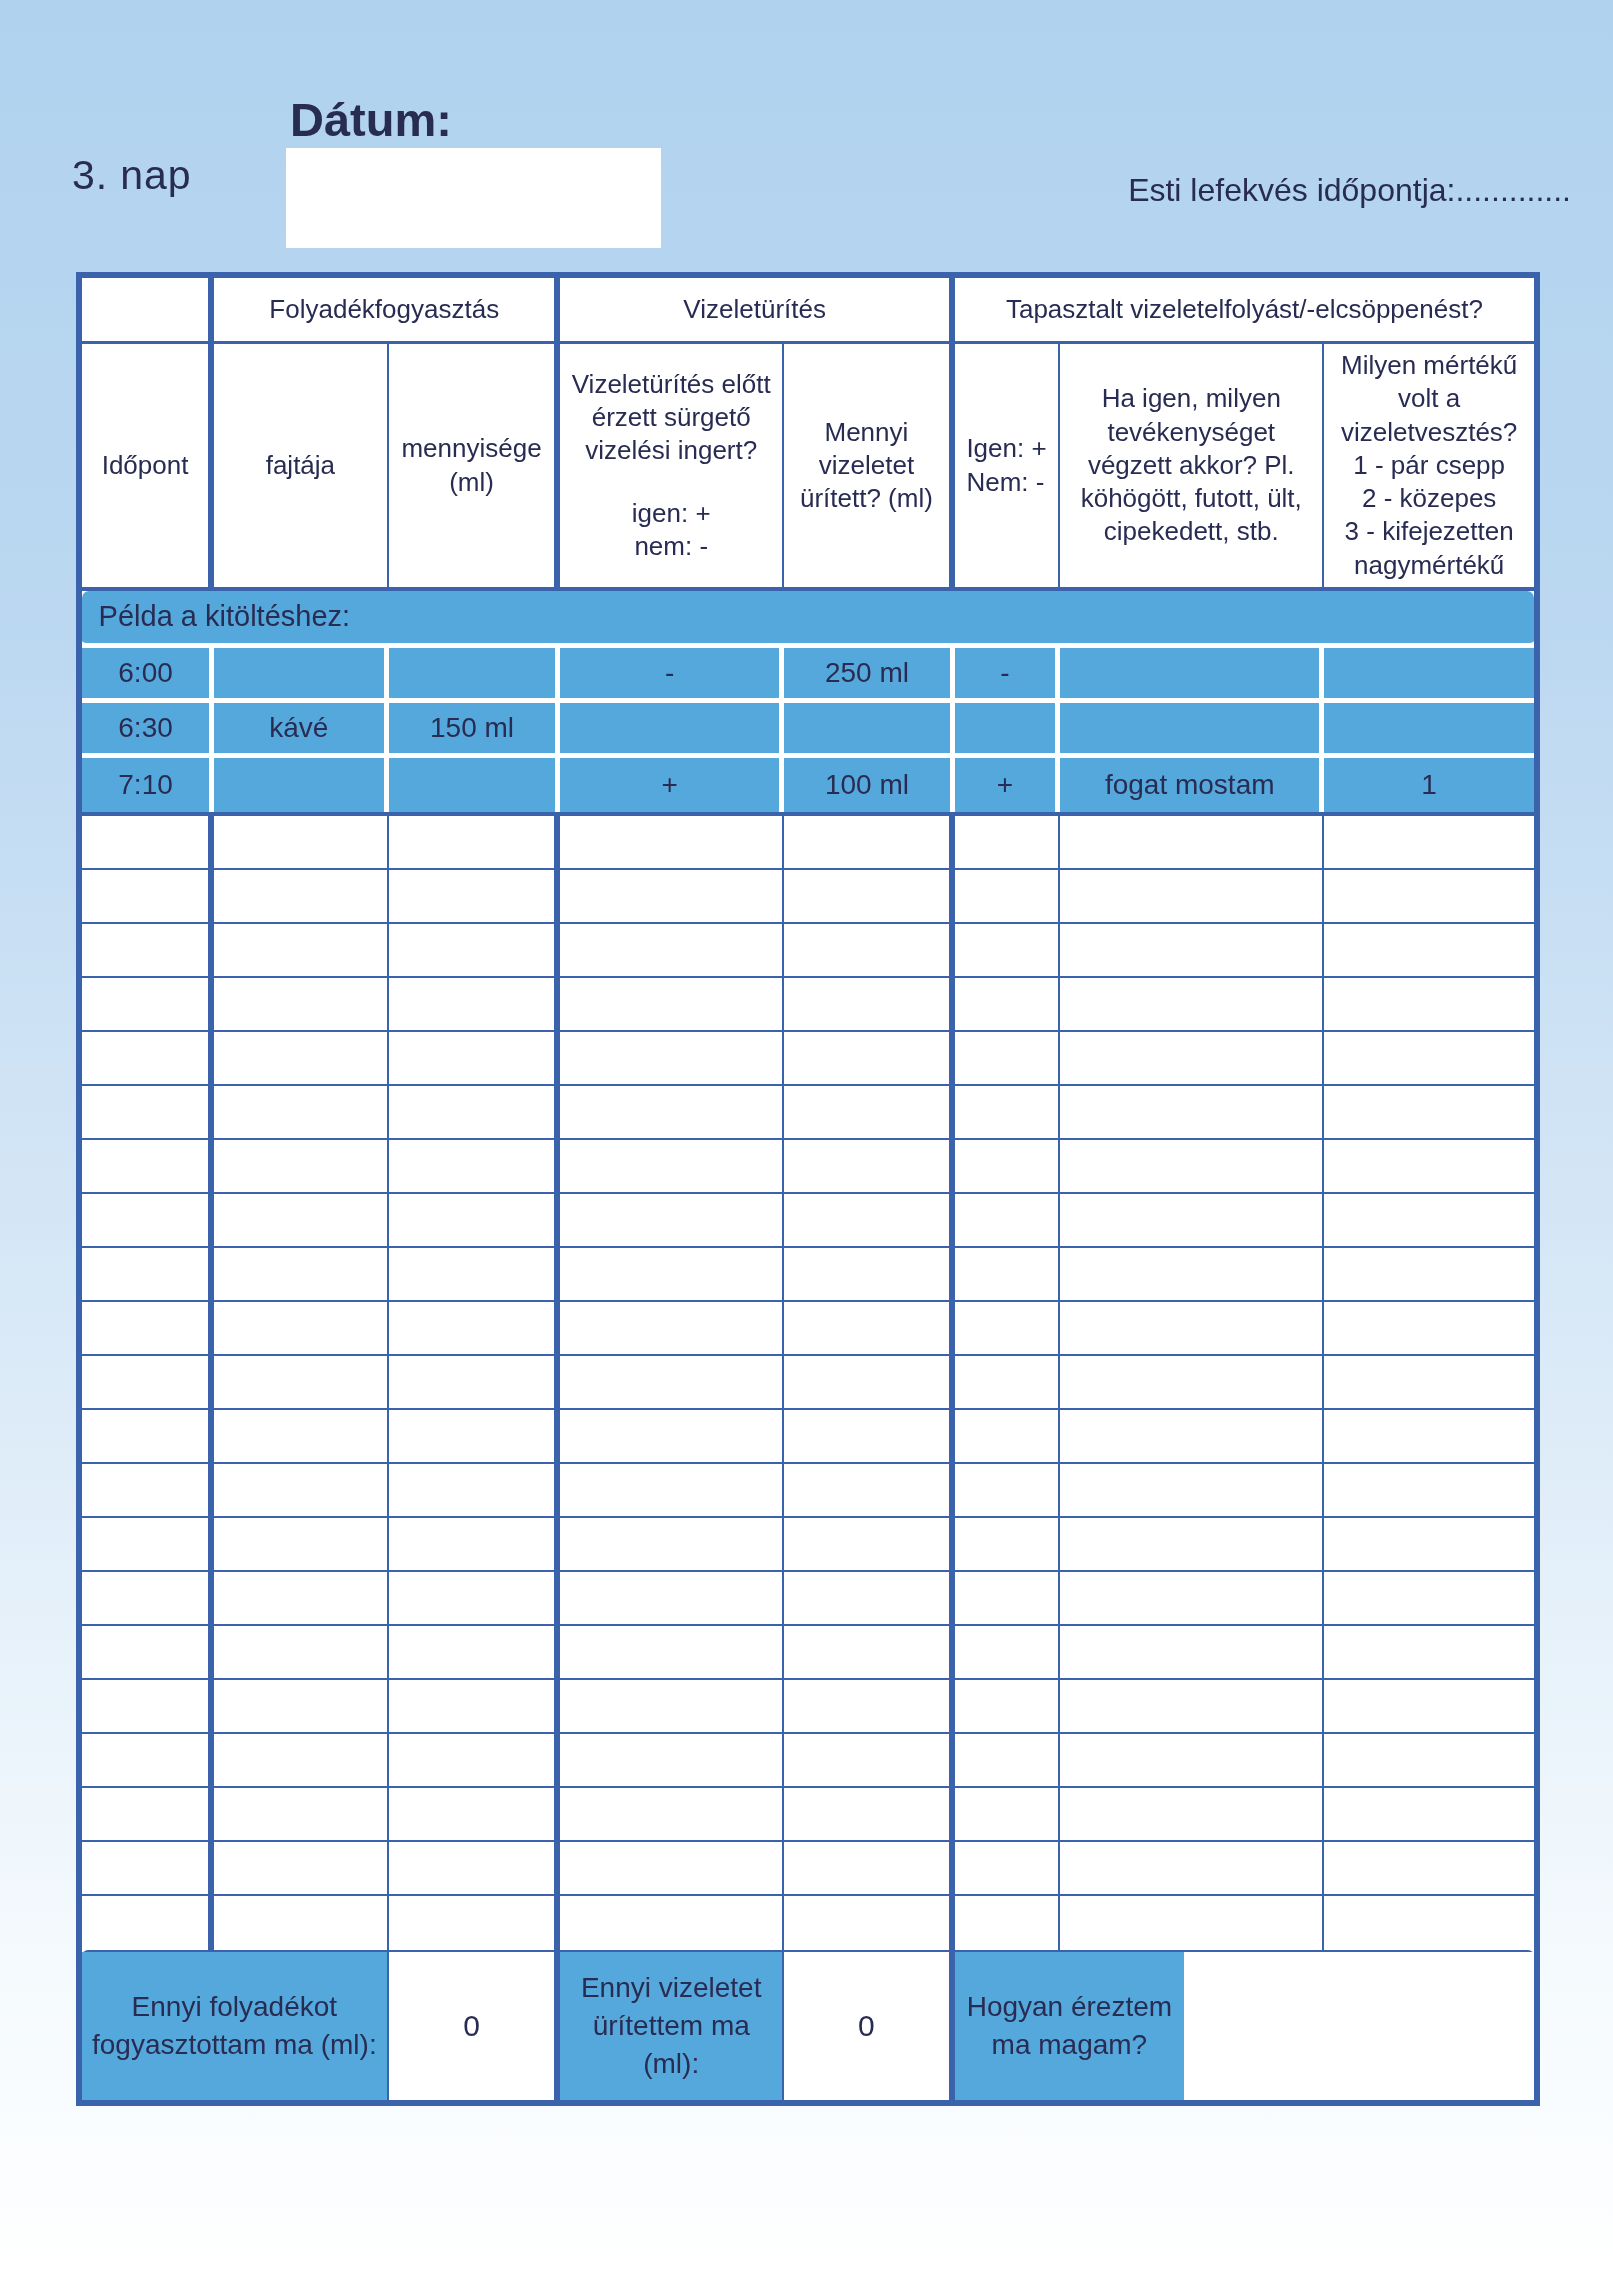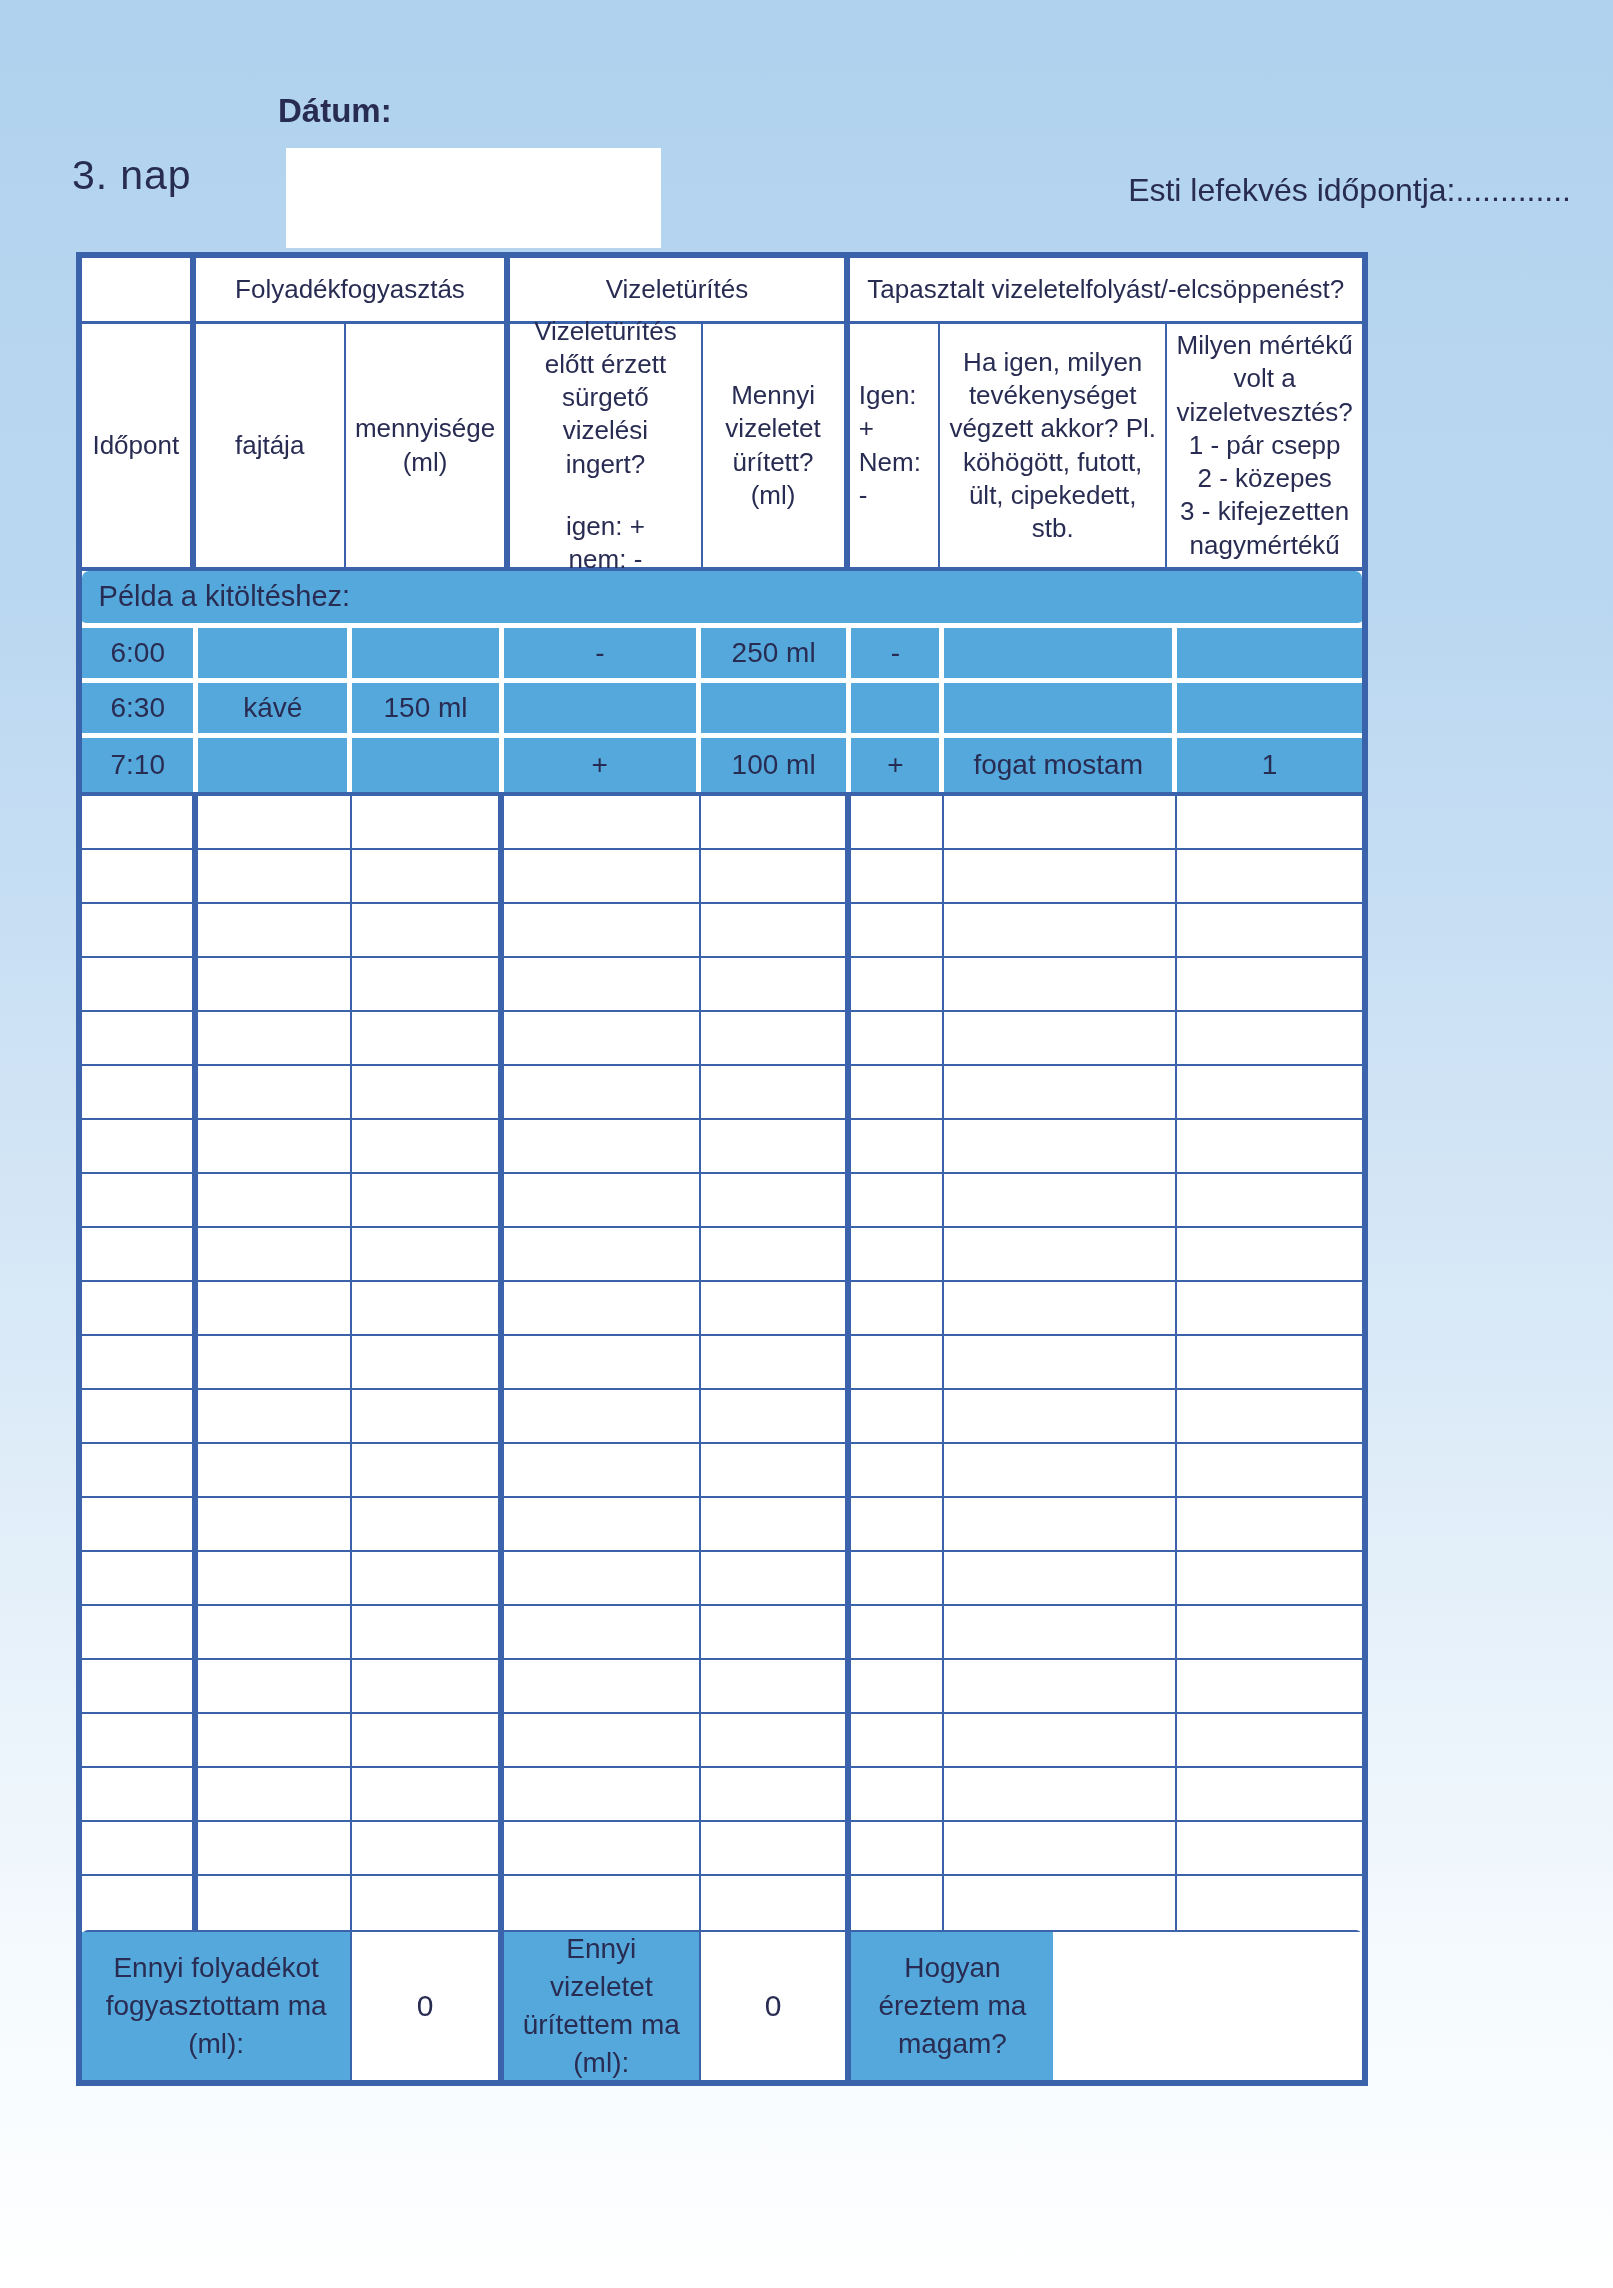--- a/index.html
+++ b/index.html
@@ -8,27 +8,27 @@
     --border-blue:#3b63ac;
     --cell-blue:#55a8db;
     --text-navy:#292c52;
     font-family:"Liberation Sans",sans-serif;
   }
   .page{
     position:relative;width:1613px;height:2289px;overflow:hidden;
     color:var(--text-navy);
     background:linear-gradient(180deg,#b0d2ee 0%,#bcd8f1 28%,#d9e9f7 58%,#f3f9fd 84%,#ffffff 100%);
   }
-  .date-label{position:absolute;left:278px;top:92px;font-size:33px;font-weight:700;}
+  .date-label{position:absolute;left:290px;top:92px;font-size:47px;font-weight:700;}
   .date-box{position:absolute;left:286px;top:148px;width:375px;height:100px;background:#ffffff;}
   .day-title{position:absolute;left:72px;top:144px;font-size:41px;font-weight:400;letter-spacing:0.9px;margin-top:8px;}
   .bedtime{position:absolute;top:172px;right:42px;font-size:32px;}
 
   .tbl{
-    position:absolute;left:76px;top:252px;width:1292px;
+    position:absolute;left:76px;top:272px;width:1464px;
     border:6.5px solid var(--border-blue);background:#ffffff;box-sizing:border-box;
   }
   .grid{display:grid;grid-template-columns:143fr 189fr 186fr 242fr 185fr 114fr 286fr 227fr;}
   .cell{box-sizing:border-box;display:flex;flex-direction:column;align-items:center;justify-content:center;
         text-align:center;line-height:1.28;}
   
   .h1{height:66px;border-bottom:3.7px solid var(--border-blue);font-size:26px;padding:0 7.4px;}
   .h2{height:247px;border-bottom:4.6px solid var(--border-blue);font-size:26px;padding:5.5px 9.2px;}
   .thickR{border-right:6.5px solid var(--border-blue);}
   .thinR{border-right:2.8px solid var(--border-blue);}

